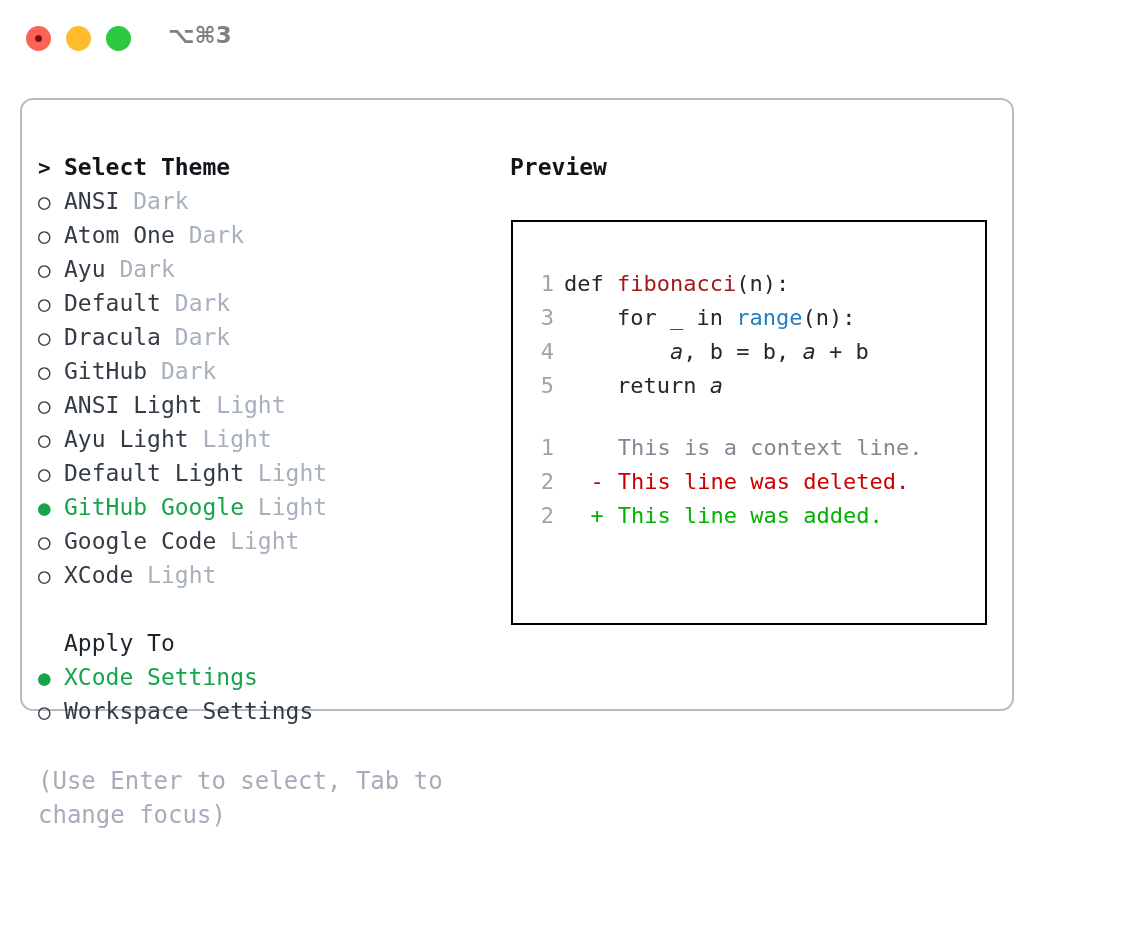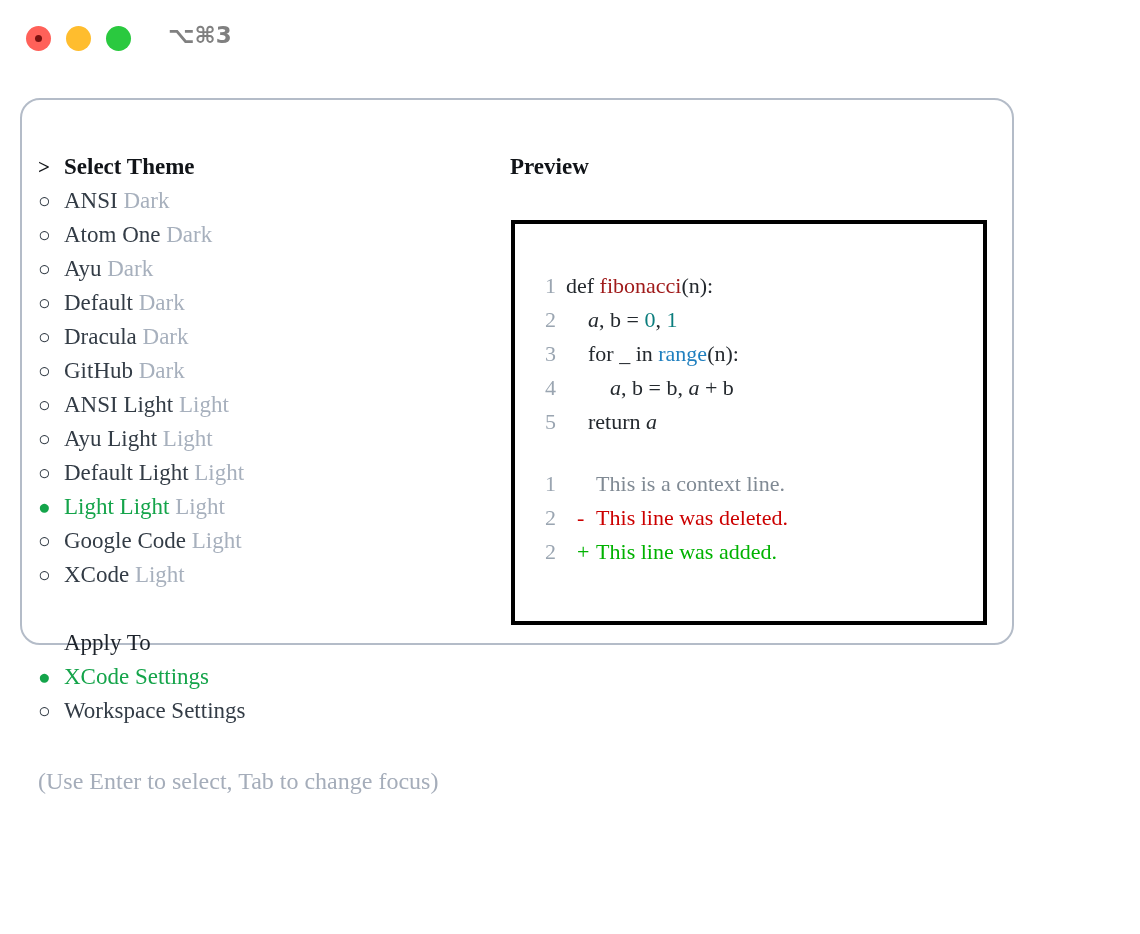--- a/index.html
+++ b/index.html
@@ -69,26 +69,25 @@
     letter-spacing: 0px;
     font-family: "DejaVu Sans", sans-serif;
   }
 
   
   #main-panel {
     position: absolute;
     left: 20px;
     top: 98px;
     width: 994px;
-    height: 547px;
+    height: 613px;
     border: 2px solid #b4bcc8;
-    border-radius: 20px;
+    border-radius: 13px;
     box-sizing: border-box;
     background: #ffffff;
-    font-family: Liberation Serif, serif;
   }
 
   
   #theme-column {
     position: absolute;
     left: 16px;
     top: 50px;
     width: 460px;
   }
   .row {
@@ -141,21 +140,21 @@
     font-weight: bold;
     color: #111418;
     line-height: 34px;
     margin-left: 8px;
   }
   #preview-box {
     margin-top: 36px;
     margin-left: 9px;
     width: 476px;
     height: 405px;
-    border: 4px solid #000000;
+    border: 2px solid #000000;
     box-sizing: border-box;
     background: #ffffff;
     padding: 45px 0 0 0;
   }
   .code-line {
     font-size: 22px;
     line-height: 34px;
     white-space: pre;
     padding-left: 15px;
   }
@@ -202,21 +201,21 @@
       <div id="theme-list">
           <div class="row"><span class="bullet">○</span><span class="theme-name">ANSI</span><span class="theme-kind"> Dark</span></div>
           <div class="row"><span class="bullet">○</span><span class="theme-name">Atom One</span><span class="theme-kind"> Dark</span></div>
           <div class="row"><span class="bullet">○</span><span class="theme-name">Ayu</span><span class="theme-kind"> Dark</span></div>
           <div class="row"><span class="bullet">○</span><span class="theme-name">Default</span><span class="theme-kind"> Dark</span></div>
           <div class="row"><span class="bullet">○</span><span class="theme-name">Dracula</span><span class="theme-kind"> Dark</span></div>
           <div class="row"><span class="bullet">○</span><span class="theme-name">GitHub</span><span class="theme-kind"> Dark</span></div>
           <div class="row"><span class="bullet">○</span><span class="theme-name">ANSI Light</span><span class="theme-kind"> Light</span></div>
           <div class="row"><span class="bullet">○</span><span class="theme-name">Ayu Light</span><span class="theme-kind"> Light</span></div>
           <div class="row"><span class="bullet">○</span><span class="theme-name">Default Light</span><span class="theme-kind"> Light</span></div>
-          <div class="row"><span class="bullet filled">●</span><span class="theme-name selected">Light Light</span><span class="theme-kind"> Light</span></div>
+          <div class="row"><span class="bullet filled">●</span><span class="theme-name selected">GitHub Google</span><span class="theme-kind"> Light</span></div>
           <div class="row"><span class="bullet">○</span><span class="theme-name">Google Code</span><span class="theme-kind"> Light</span></div>
           <div class="row"><span class="bullet">○</span><span class="theme-name">XCode</span><span class="theme-kind"> Light</span></div>
         </div>
 
       <div id="apply-block">
         <div class="row">
           <span class="bullet blank">○</span><span class="section-head">Apply To</span>
         </div>
         <div id="apply-list">
             <div class="row"><span class="bullet filled">●</span><span class="theme-name selected">XCode Settings</span></div>
@@ -225,21 +224,20 @@
       </div>
 
       <div id="hint-text">(Use Enter to select, Tab to change focus)</div>
     </div>
 
     <div id="preview-column">
       <div id="preview-title">Preview</div>
       <div id="preview-box">
         <div id="code-block">
             <div class="code-line"><span class="ln">1</span><span class="tok-plain">def </span><span class="tok-func">fibonacci</span><span class="tok-plain">(n):</span></div>
-            <div class="code-line"><span class="ln">2</span><span class="tok-plain">    </span><span class="tok-var">a</span><span class="tok-plain">, b = </span><span class="tok-num">0</span><span class="tok-plain">, </span><span class="tok-num">1</span></div>
             <div class="code-line"><span class="ln">3</span><span class="tok-plain">    for _ in </span><span class="tok-builtin">range</span><span class="tok-plain">(n):</span></div>
             <div class="code-line"><span class="ln">4</span><span class="tok-plain">        </span><span class="tok-var">a</span><span class="tok-plain">, b = b, </span><span class="tok-var">a</span><span class="tok-plain"> + b</span></div>
             <div class="code-line"><span class="ln">5</span><span class="tok-plain">    return </span><span class="tok-var">a</span></div>
           </div>
         <div class="diff-gap"></div>
         <div id="diff-block">
             <div class="code-line"><span class="ln">1</span><span>  </span><span class="mark diff-ctx"> </span><span> </span><span class="diff-ctx">This is a context line.</span></div>
             <div class="code-line"><span class="ln">2</span><span>  </span><span class="mark diff-del">-</span><span> </span><span class="diff-del">This line was deleted.</span></div>
             <div class="code-line"><span class="ln">2</span><span>  </span><span class="mark diff-add">+</span><span> </span><span class="diff-add">This line was added.</span></div>
           </div>

